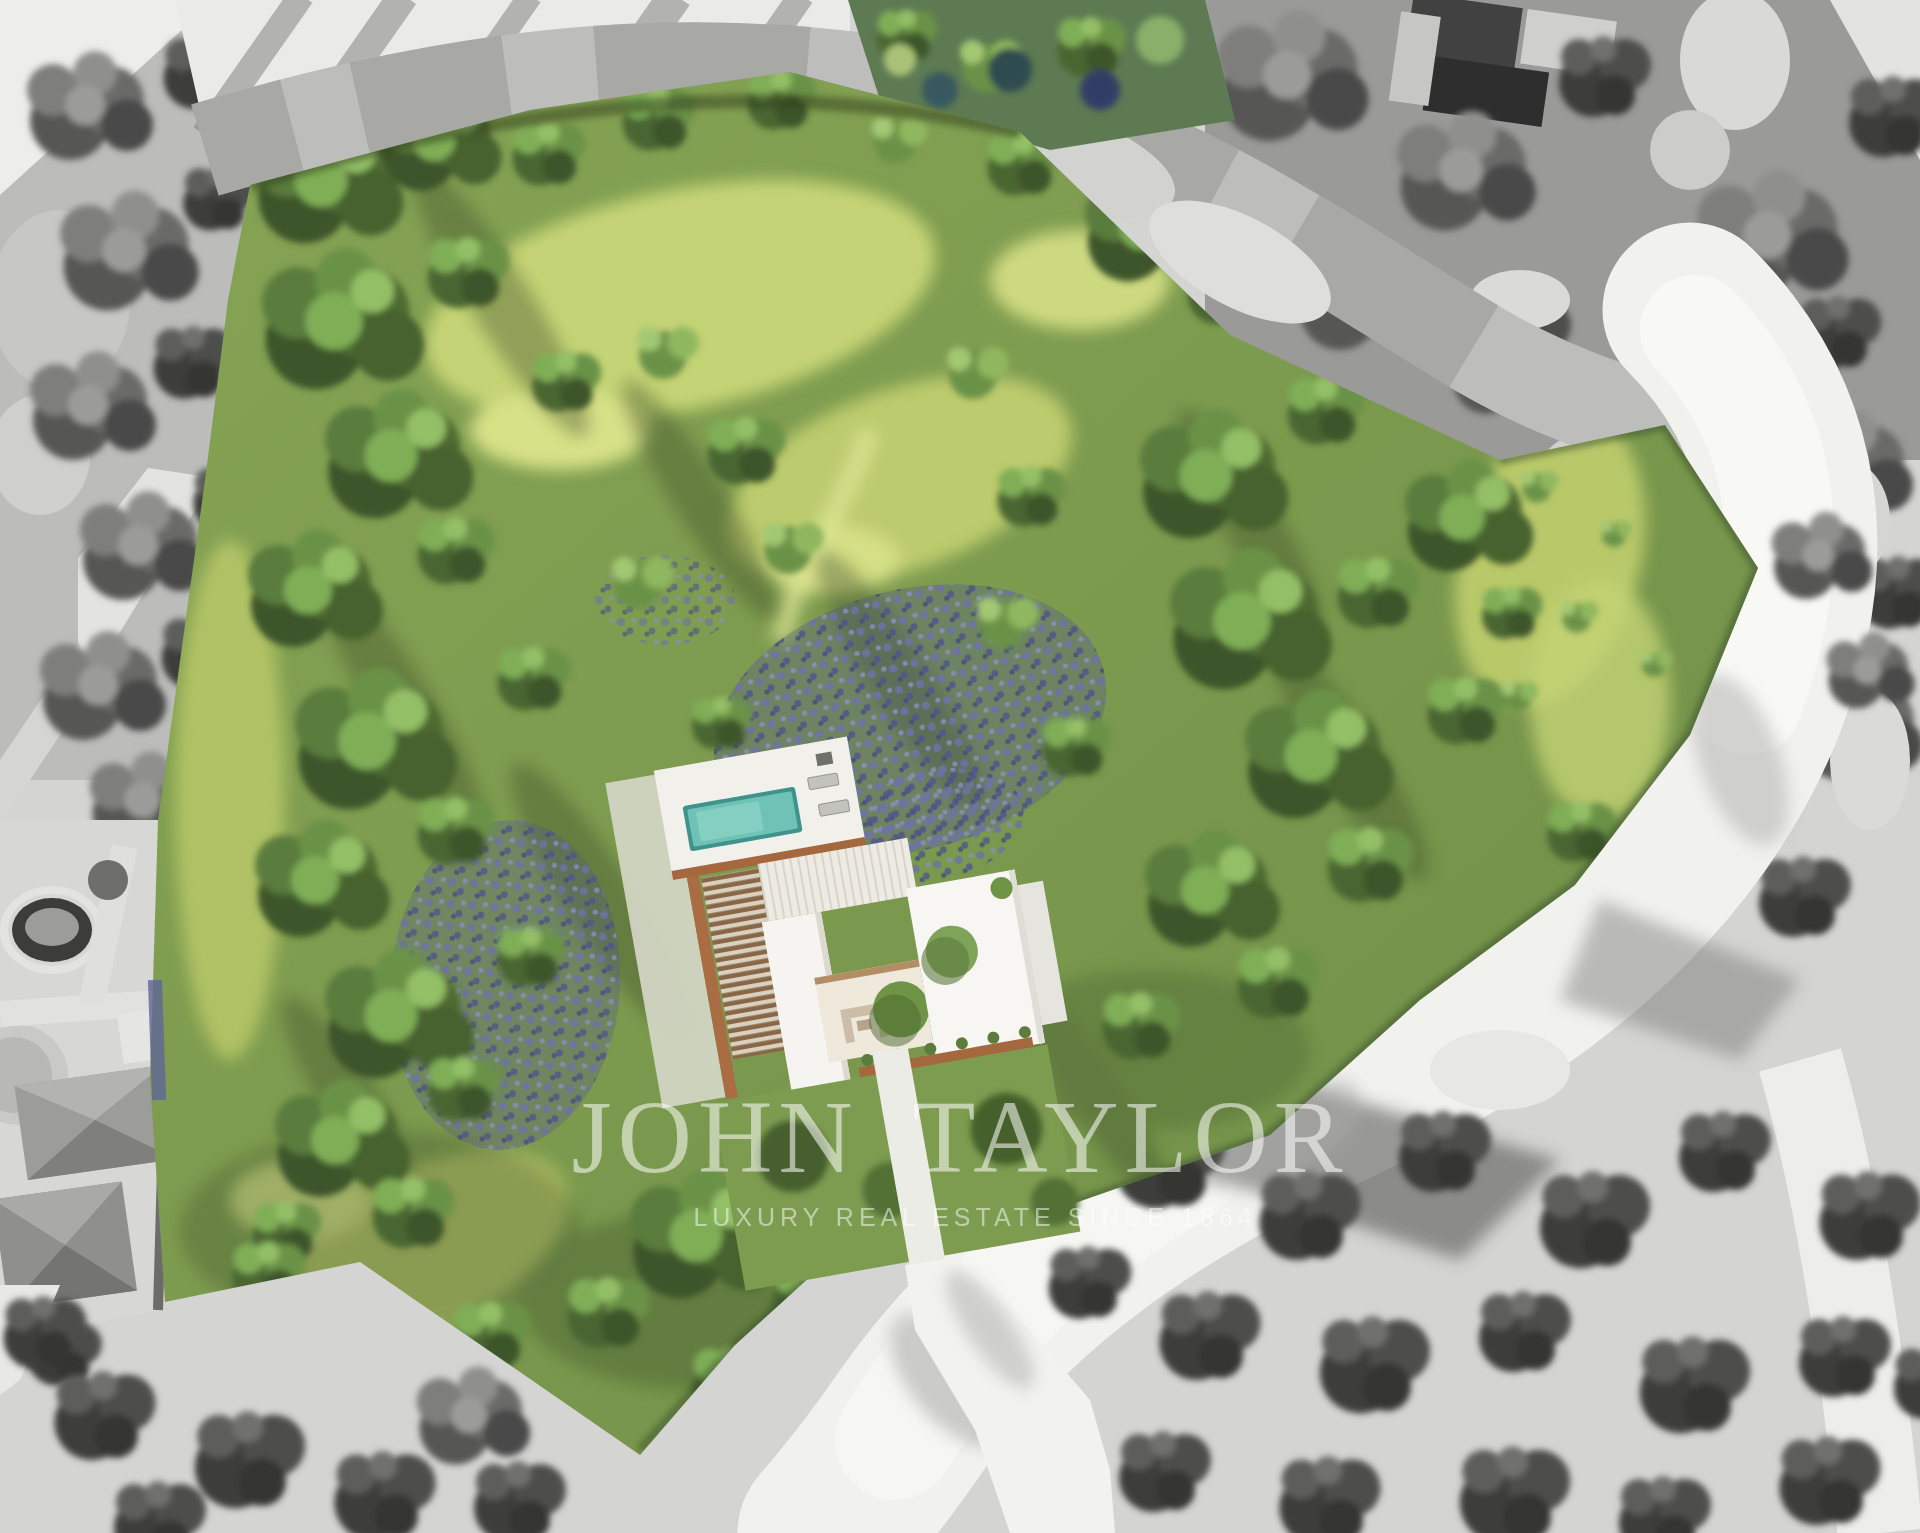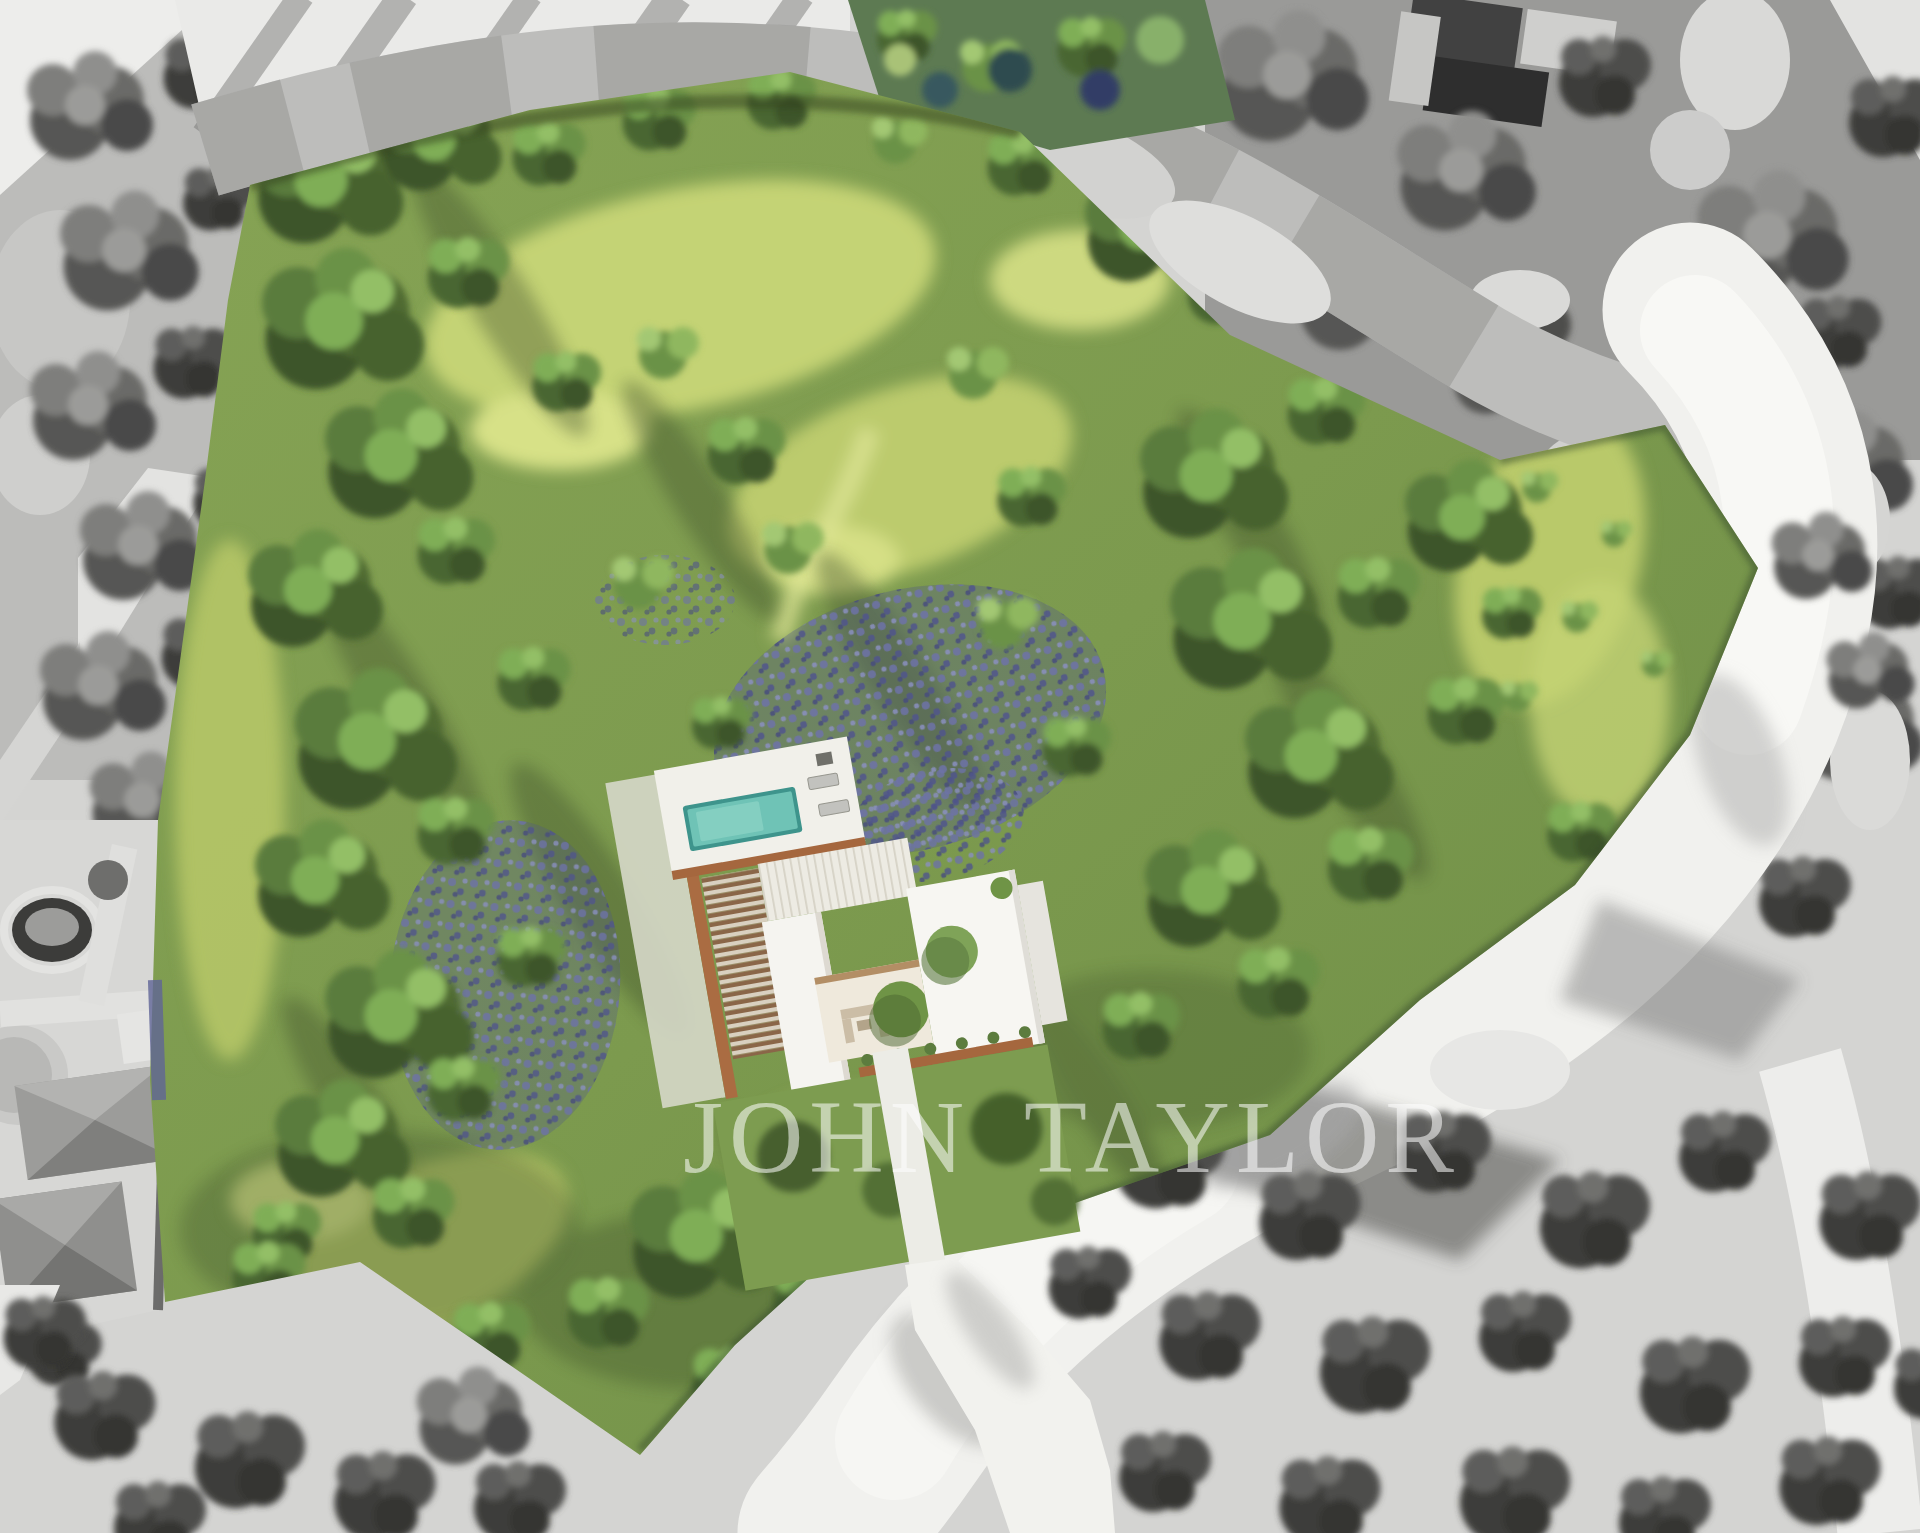--- a/index.html
+++ b/index.html
@@ -2,21 +2,21 @@
 <html><head>
 <meta charset="utf-8">
 <style>
   html,body { margin:0; padding:0; background:#2a2a2a; }
   .stage {
     position:relative; width:1920px; height:1533px; overflow:hidden;
     background:#d6d6d4; font-family:"Liberation Sans","DejaVu Sans",sans-serif;
   }
   .stage svg { position:absolute; left:0; top:0; }
   .wm-title {
-    position:absolute; left:460px; top:1086px; width:1000px; text-align:right;
+    position:absolute; left:460px; top:1086px; width:1000px; text-align:center;
     font-family:"Liberation Serif","DejaVu Serif",serif;
     font-size:103px; letter-spacing:6px; word-spacing:24px; line-height:1;
     color:rgba(255,255,255,0.55); white-space:nowrap; pointer-events:none;
   }
   .wm-tagline {
     position:absolute; left:475px; top:1204px; width:1000px; text-align:center;
     font-family:"Liberation Sans","DejaVu Sans",sans-serif;
     font-size:25px; letter-spacing:5px; line-height:1.1;
     color:rgba(255,255,255,0.5); white-space:nowrap; pointer-events:none;
   }
@@ -440,13 +440,14 @@
       <use href="#gB" x="0" y="0" transform="translate(330,1450) scale(1.1)"></use>
       <use href="#gB" x="0" y="0" transform="translate(110,1480)"></use>
       <use href="#gA" x="0" y="0" transform="translate(415,1370) scale(0.9)"></use>
       <use href="#gB" x="0" y="0" transform="translate(470,1460)"></use>
       <use href="#gB" x="0" y="0" transform="translate(0,1295) scale(0.9)"></use>
     </g>
   </g>
 </svg>
 
   <div class="wm-title">JOHN TAYLOR</div>
+  <div class="wm-tagline">LUXURY REAL ESTATE SINCE 1864</div>
 </div>
 
 </body></html>

